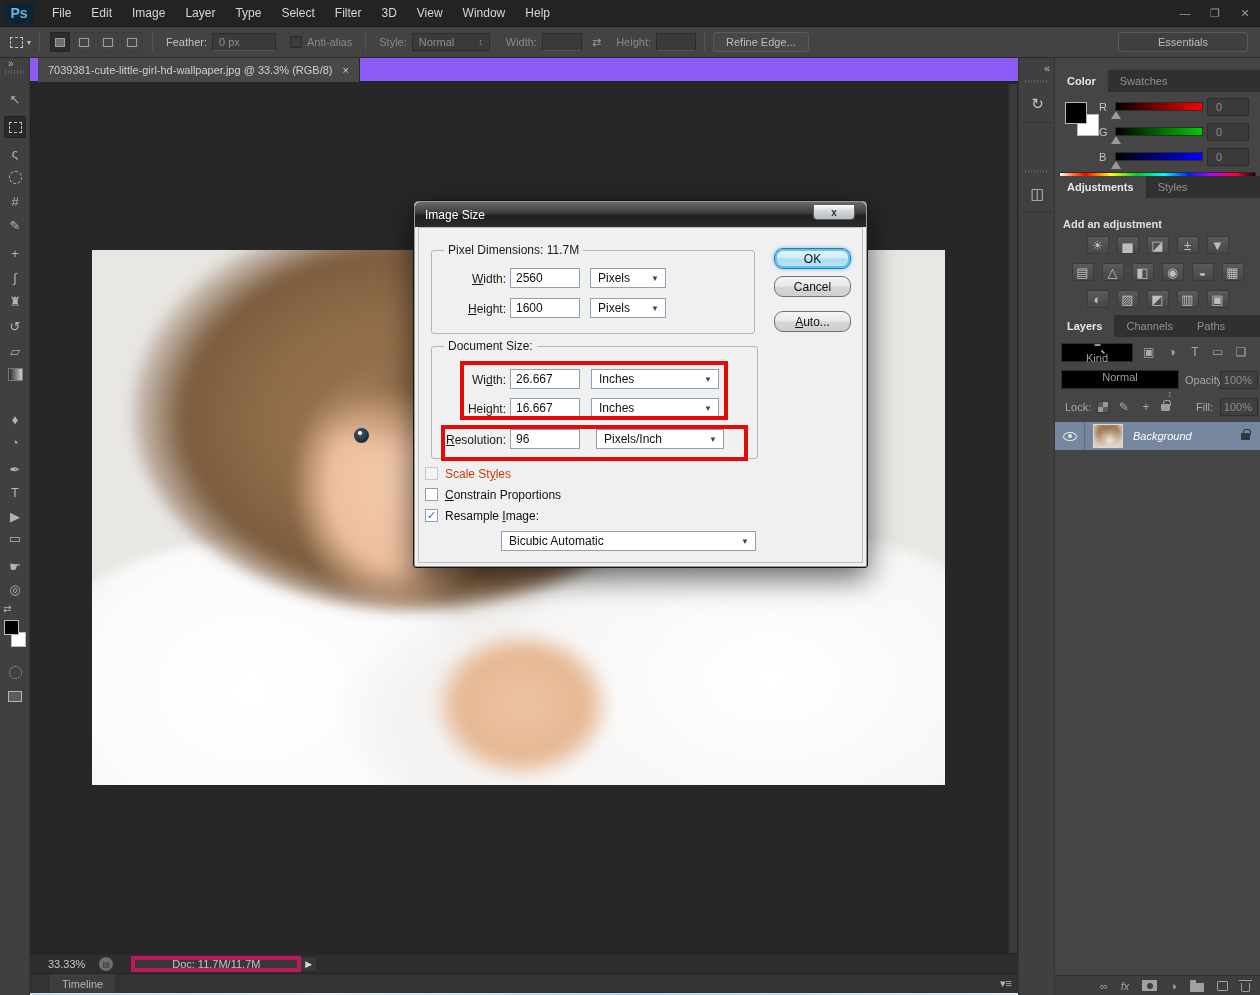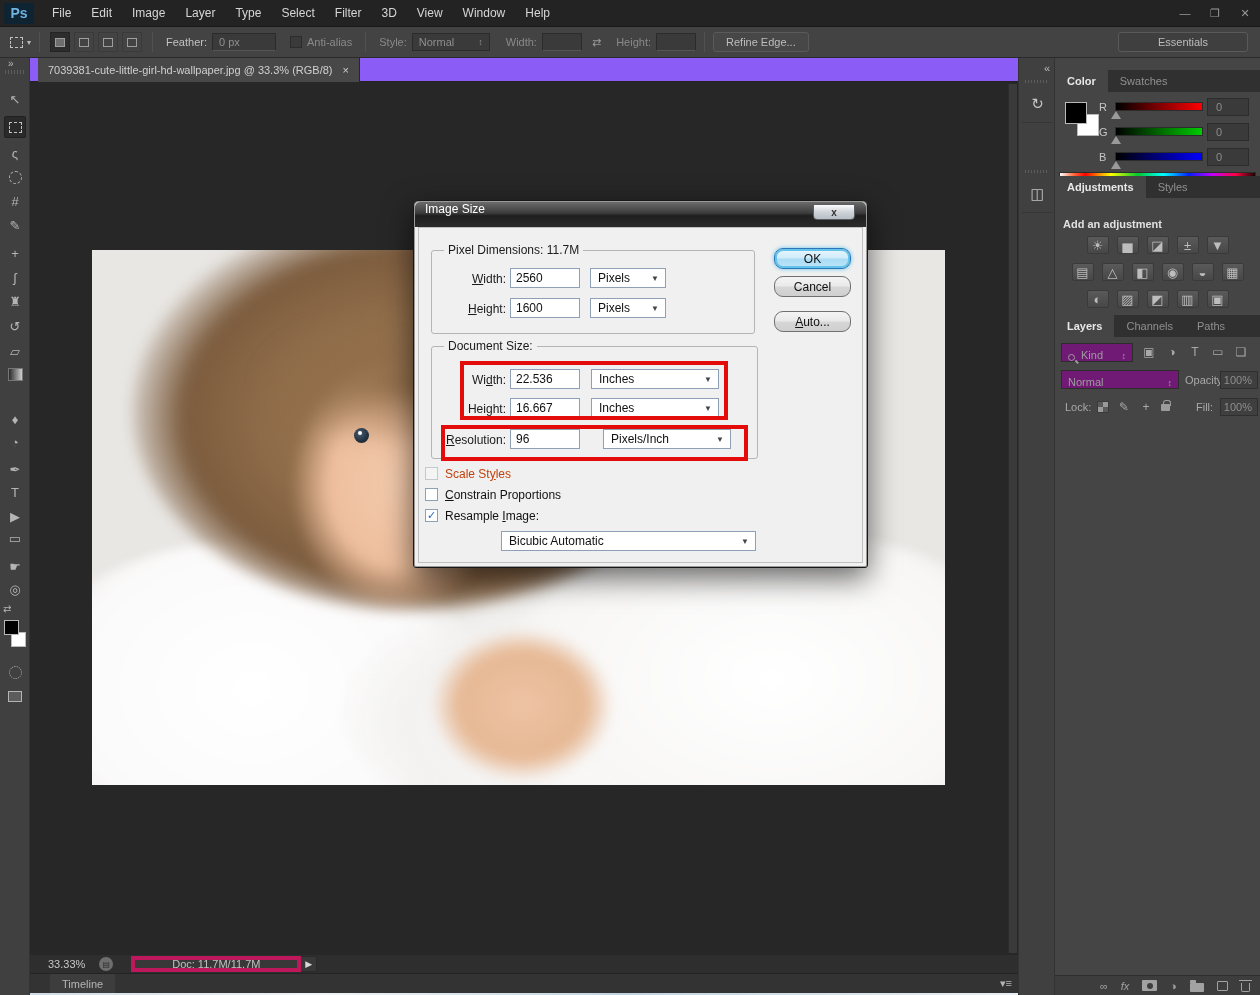--- a/index.html
+++ b/index.html
@@ -81,21 +81,21 @@
   .ptab.active { background:#454545; color:#e8e8e8; font-weight:bold; }
   .slider-row { position:absolute; left:0; width:205px; height:22px; }
   .sl-label { position:absolute; left:44px; top:3px; color:#c6c6c6; }
   .sl-bar { position:absolute; left:60px; top:4px; width:88px; height:9px; border:1px solid #2c2c2c; }
   .sl-thumb { position:absolute; left:56px; top:13px; width:0; height:0; border-left:5px solid transparent; border-right:5px solid transparent; border-bottom:8px solid #9a9a9a; }
   .sl-val { position:absolute; left:152px; top:0; width:42px; height:18px; background:#3a3a3a; border:1px solid #2c2c2c; color:#8d8d8d; display:flex; align-items:center; padding-left:8px; }
   .spectrum { position:absolute; left:4px; width:197px; height:13px; border:1px solid #2c2c2c; background:linear-gradient(90deg,#ffffff 0%,#ff6a3a 7%,#ff0000 13%,#ffff00 26%,#00c830 40%,#00ffff 53%,#0020ff 66%,#c000ff 78%,#ff0040 90%,#1a0000 100%); }
   .adj-head { position:absolute; left:8px; font-weight:bold; color:#e0e0e0; }
   .adj-row { position:absolute; width:205px; display:flex; justify-content:center; gap:8px; }
   .adj-ico { width:22px; height:18px; display:flex; align-items:center; justify-content:center; color:#bdbdbd; font-size:13px; background:linear-gradient(#5a5a5a,#474747); border:1px solid #3a3a3a; border-radius:2px; }
-  .lr-combo { position:absolute; background:#701a75; border:1px solid #2c2c2c; color:#9d9d9d; display:flex; align-items:flex-end; padding:0 6px; gap:6px; height:19px; }
+  .lr-combo { position:absolute; background:#000000; border:1px solid #2c2c2c; color:#9d9d9d; display:flex; align-items:center; padding:0 6px; gap:6px; height:19px;flex-direction:column; }
   .lr-label { position:absolute; color:#a9a9a9; }
   .lr-valbox { position:absolute; width:38px; height:18px; background:#3f3f3f; border:1px solid #2f2f2f; color:#8d8d8d; display:flex; align-items:center; justify-content:flex-end; padding-right:5px; }
   .flt-ico { width:20px; height:18px; display:flex; align-items:center; justify-content:center; color:#a9a9a9; font-size:12px; }
   .layer-row { position:absolute; left:0; width:205px; height:28px; background:#76869e; display:flex; align-items:center; }
   .eye-cell { width:30px; height:28px; border-right:1px solid #5f6e84; display:flex; align-items:center; justify-content:center; }
   .eye { width:14px; height:9px; border:1.5px solid #e8e8e8; border-radius:50%; position:relative; }
   .eye::after { content:""; position:absolute; left:4px; top:1.5px; width:4px; height:4px; border-radius:50%; background:#e8e8e8; }
   .thumb { width:30px; height:24px; margin-left:8px; border:1px solid #d9d9d9; background:
     radial-gradient(circle at 55% 70%,#f0e8e0 0%,rgba(240,232,224,0) 60%),
     radial-gradient(circle at 50% 30%,#8f6c49 0%,#a5805a 45%,#d9cec2 80%); }
@@ -113,21 +113,21 @@
   .ico-folder::before { content:""; position:absolute; left:0; top:-3px; width:6px; height:3px; background:#a2a2a2; border-radius:1px 1px 0 0; }
   .ico-newlayer { width:11px; height:10px; border:1.5px solid #a2a2a2; border-radius:1px; }
   .ico-trash { width:9px; height:9px; border:1.5px solid #a2a2a2; border-top:none; border-radius:0 0 2px 2px; position:relative; margin-top:3px; }
   .ico-trash::before { content:""; position:absolute; left:-3px; top:-3px; width:13px; height:1.5px; background:#a2a2a2; }
   .search { width:7px; height:7px; border:1.5px solid #9d9d9d; border-radius:50%; position:relative; }
   .search::after { content:""; position:absolute; left:6px; top:6px; width:4px; height:1.5px; background:#9d9d9d; transform:rotate(45deg); }
   .checker { width:12px; height:12px; background:conic-gradient(#9a9a9a 0 25%,#5a5a5a 0 50%,#9a9a9a 0 75%,#5a5a5a 0); border:1px solid #3a3a3a; }
 
   
   #dialog { left:413px; top:200px; width:455px; height:368px; background:#f0f0f0; border:1px solid #171717; border-radius:6px 6px 3px 3px; box-shadow:0 10px 30px rgba(0,0,0,.6), inset 0 0 0 1px #9a9a9a; z-index:10; font-size:12px; color:#1a1a1a; }
-  .d-title { position:absolute; left:1px; top:1px; right:1px; height:25px; border-radius:5px 5px 0 0; background:linear-gradient(#6b6b6b,#3b3b3b 45%,#1f1f1f 55%,#2b2b2b); color:#fff; display:flex; align-items:flex-start; padding-left:10px; }
+  .d-title { position:absolute; left:1px; top:1px; right:1px; height:25px; border-radius:5px 5px 0 0; background:linear-gradient(#6b6b6b,#3b3b3b 45%,#1f1f1f 55%,#2b2b2b); color:#fff; display:flex; align-items:center; padding-left:10px; }
   .d-close { position:absolute; right:12px; top:3px; width:42px; height:16px; background:linear-gradient(#fdfdfd,#cfd4d9 50%,#b8bec5); border:1px solid #5a5f66; border-radius:0 0 4px 4px; color:#333; font-weight:bold; font-size:10px; display:flex; align-items:center; justify-content:center; }
   .d-body { position:absolute; left:4px; top:26px; right:4px; bottom:4px; background:#f0f0f0; border:1px solid #bfbfbf; }
   .group { position:absolute; border:1px solid #b5b5b5; border-radius:3px; }
   .group-label { position:absolute; top:-8px; left:12px; background:#f0f0f0; padding:0 4px; }
   .fld-label { position:absolute; text-align:right; width:72px; }
   .fld-label .u, .u { text-decoration:underline; }
   .textbox { position:absolute; width:70px; height:20px; background:#fff; border:1px solid #8f9fb5; padding:2px 5px; font-size:12px; color:#111; }
   .combo { position:absolute; height:20px; background:#fff; border:1px solid #8f9fb5; display:flex; align-items:center; padding-left:7px; color:#111; }
   .combo .arr { margin-left:auto; margin-right:6px; font-size:8px; color:#444; }
   .dbtn { position:absolute; width:77px; height:21px; background:linear-gradient(#f4f4f4,#e9e9e9 48%,#d7d7d7 52%,#cfcfcf); border:1px solid #707070; border-radius:9px; display:flex; align-items:center; justify-content:center; color:#111; }
@@ -458,20 +458,28 @@
           <span>✎</span>
         </div>
       <div class="flt-ico" style="width:14px">
           <span>+</span>
         </div>
       <div class="padlock gray" style="margin:0"></div>
     </div>
     <span class="lr-label" style="left:141px;top:343px">Fill:</span>
     <div class="lr-valbox" style="left:165px;top:340px">100%</div>
 
+    <div class="layer-row" style="top:364px">
+      <div class="eye-cell">
+          <div class="eye"></div>
+        </div>
+      <div class="thumb"></div>
+      <span class="layer-name">Background</span>
+      <div class="padlock"></div>
+    </div>
 
     <div class="lp-bottom">
       <span class="lpb">∞</span>
       <span class="lpb" style="font-style:italic">fx</span>
       <div class="ico-mask"></div>
       <span class="lpb">◑</span>
       <div class="ico-folder"></div>
       <div class="ico-newlayer"></div>
       <div class="ico-trash"></div>
     </div>
@@ -503,34 +511,34 @@
     <div class="dbtn ok" style="left:360px;top:47px">OK</div>
     <div class="dbtn" style="left:360px;top:75px">Cancel</div>
     <div class="dbtn" style="left:360px;top:110px">
         <span><span></span><span class="u">A</span><span>uto...</span></span>
       </div>
 
     <div class="group" style="left:17px;top:145px;width:327px;height:113px">
       <span class="group-label">Document Size:</span>
     </div>
     <span class="fld-label" style="left:20px;top:172px"><span>Wi</span><span class="u">d</span><span>th:</span></span>
-    <div class="textbox" style="left:96px;top:168px">22.536</div>
+    <div class="textbox" style="left:96px;top:168px">26.667</div>
     <div class="combo" style="left:177px;top:168px;width:128px">
       <span>Inches</span>
       <span class="arr">▼</span>
     </div>
     <span class="fld-label" style="left:20px;top:201px"><span>Hei</span><span class="u">g</span><span>ht:</span></span>
     <div class="textbox" style="left:96px;top:197px">16.667</div>
     <div class="combo" style="left:177px;top:197px;width:128px">
       <span>Inches</span>
       <span class="arr">▼</span>
     </div>
     <span class="fld-label" style="left:20px;top:232px"><span></span><span class="u">R</span><span>esolution:</span></span>
     <div class="textbox" style="left:96px;top:228px">96</div>
-    <div class="combo" style="left:189px;top:228px;width:128px">
+    <div class="combo" style="left:182px;top:228px;width:128px">
       <span>Pixels/Inch</span>
       <span class="arr">▼</span>
     </div>
 
     <div class="redrect" style="left:46px;top:160px;width:268px;height:59px"></div>
     <div class="redrect" style="left:27px;top:224px;width:307px;height:36px"></div>
 
     <div class="chk dis" style="left:11px;top:266px"></div>
     <span class="chk-label dis" style="left:31px;top:266px"><span>Scale St</span><span class="u">y</span><span>les</span></span>
     <div class="chk" style="left:11px;top:287px"></div>

